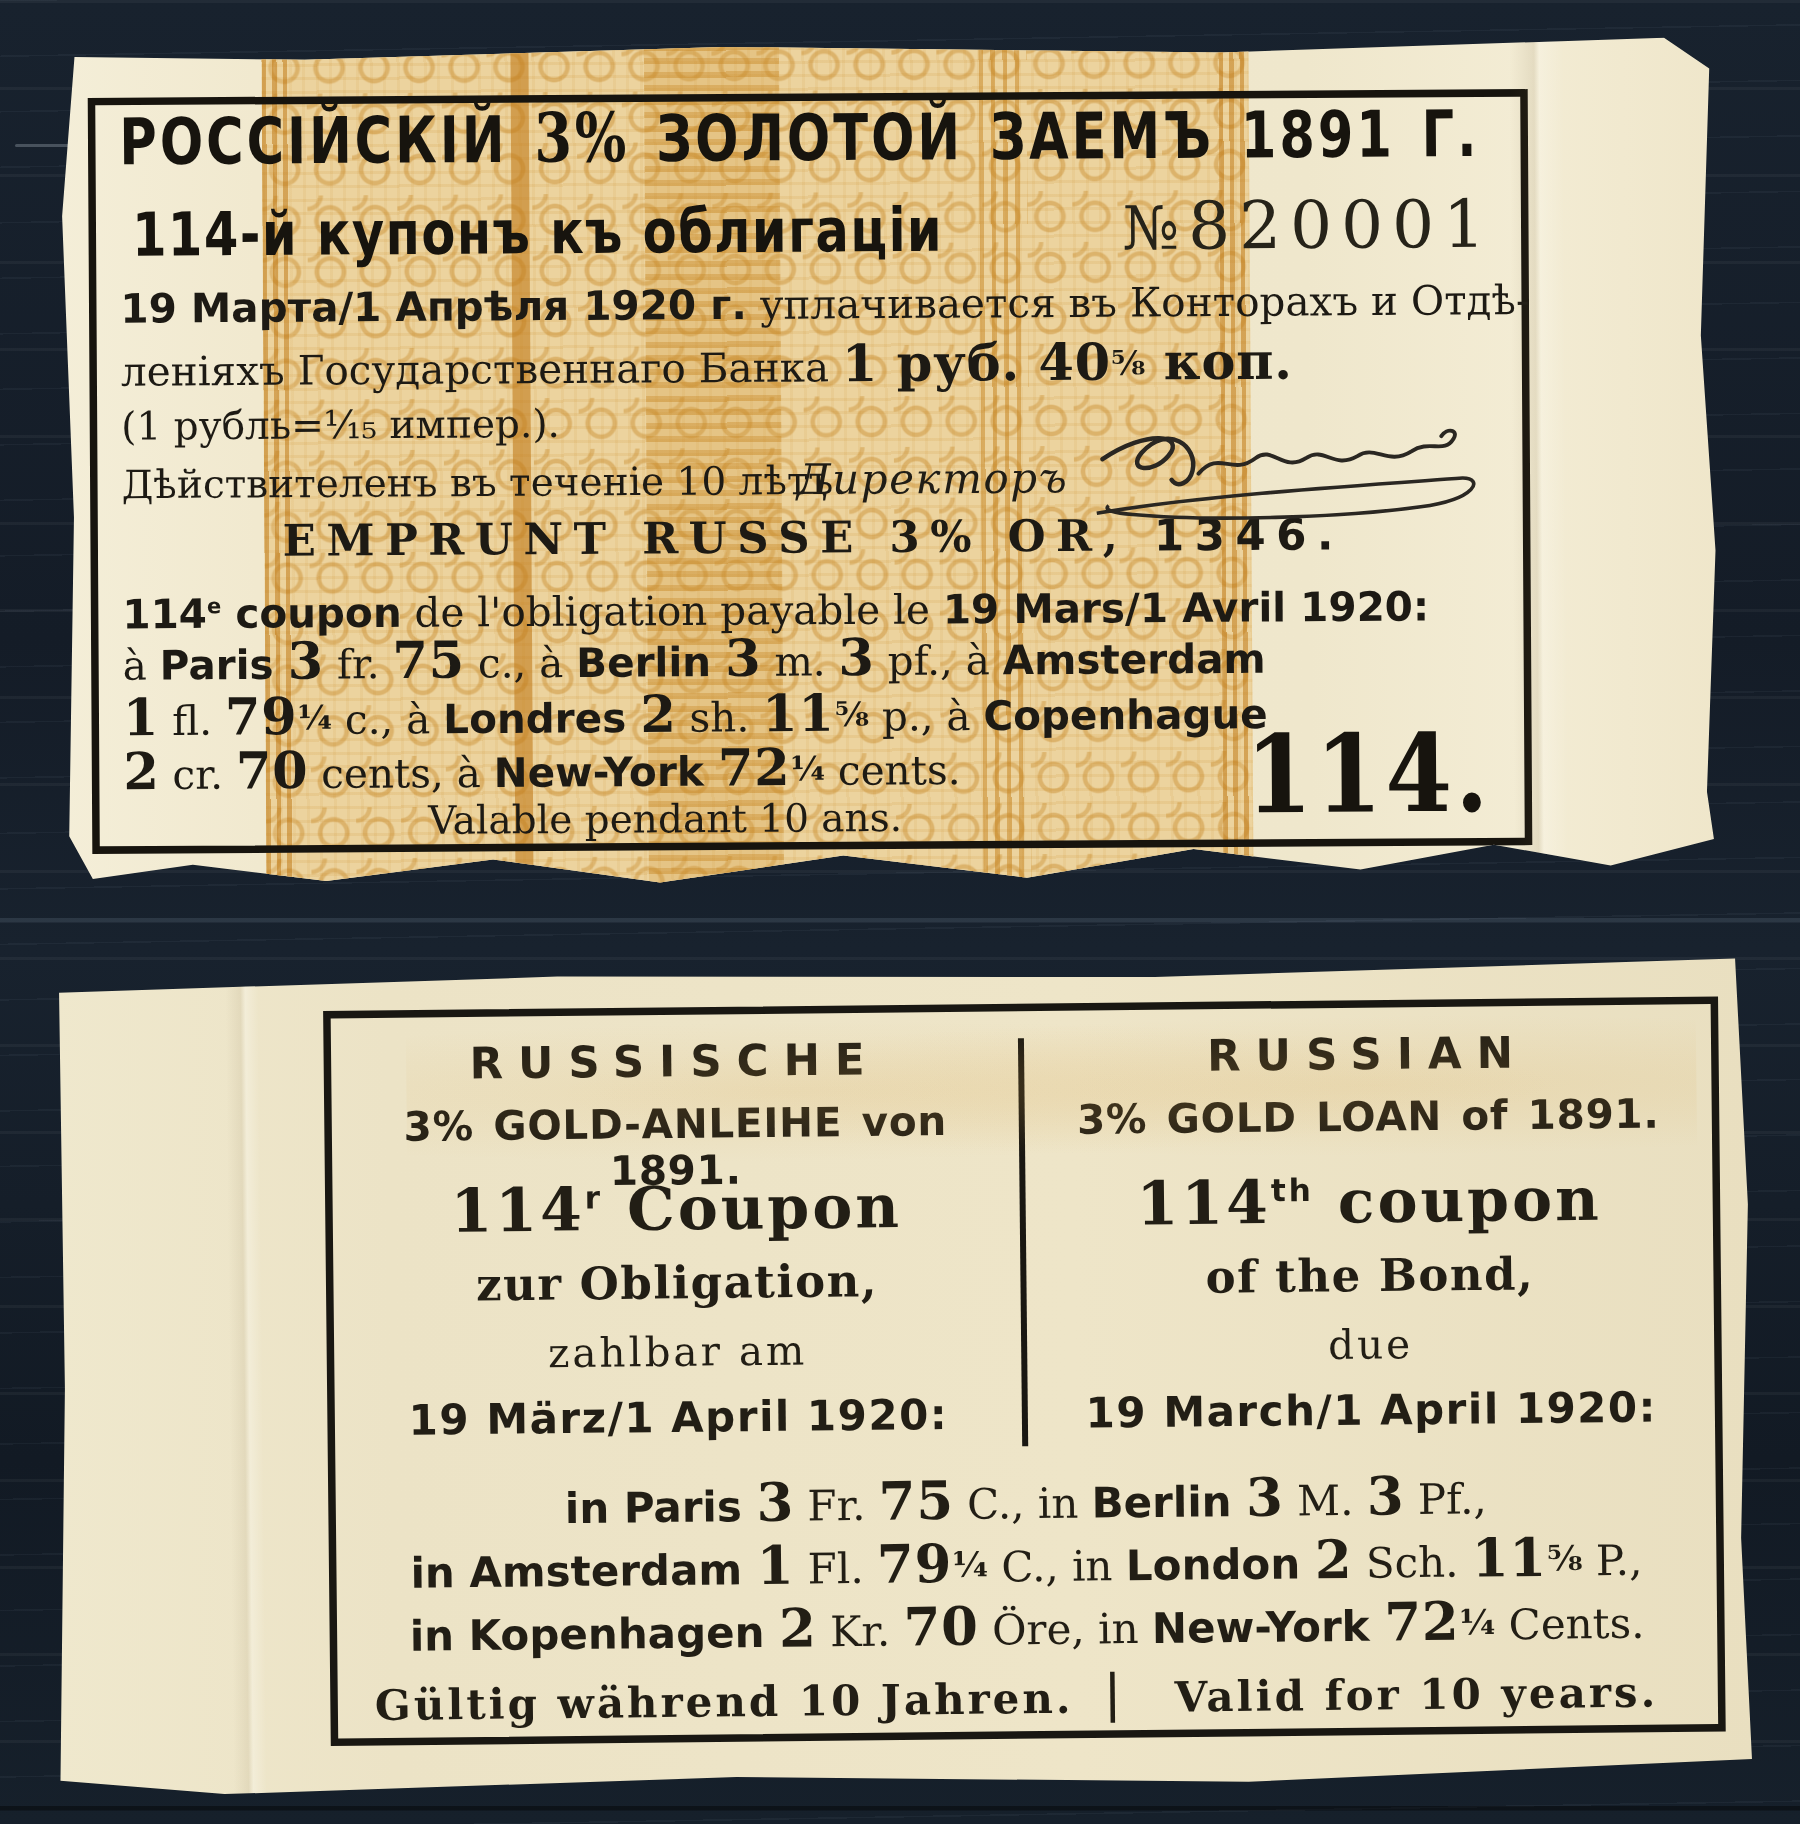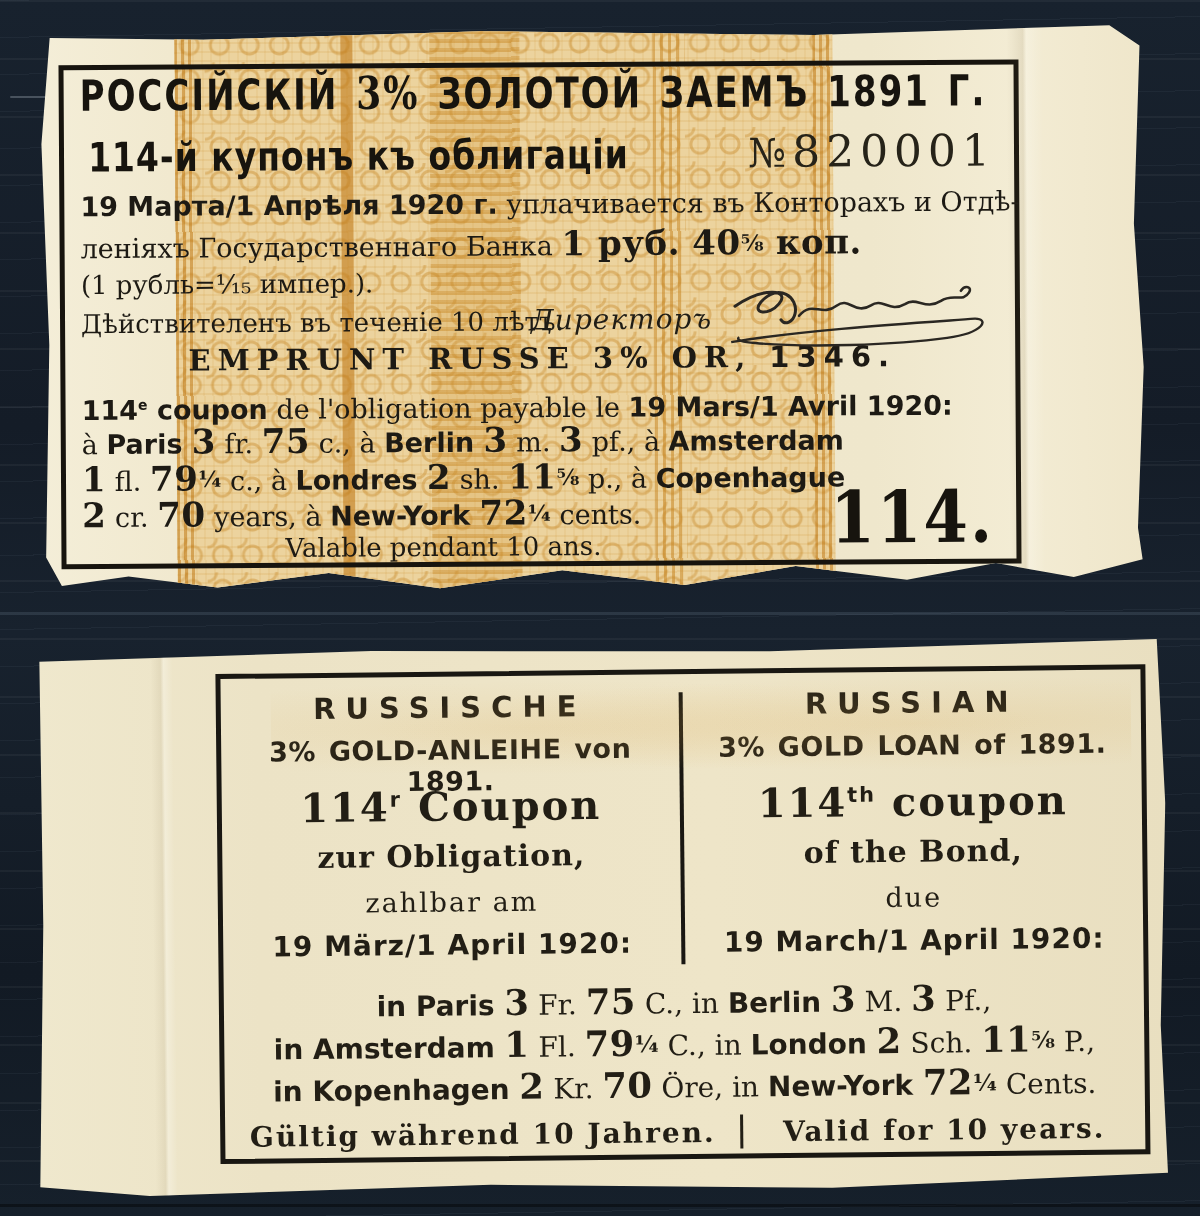--- a/index.html
+++ b/index.html
@@ -145,21 +145,21 @@
           <path d="M40 26 C70 6, 96 10, 84 24 C74 36, 56 34, 66 22 C84 2, 104 18, 100 34 C98 42, 90 46, 86 40" stroke="#2a2722" stroke-width="3" fill="none" stroke-linecap="round"></path>
           <path d="M104 36 C118 20, 126 38, 142 26 C154 17, 160 36, 176 26 C188 18, 194 34, 210 25 C222 17, 230 32, 246 22 C258 14, 268 24, 274 14 C278 8, 270 6, 266 12" stroke="#2a2722" stroke-width="2.6" fill="none" stroke-linecap="round"></path>
           <path d="M36 62 C110 50, 220 44, 280 40 C294 40, 290 54, 252 59 C200 66, 110 68, 60 63 C48 62, 40 60, 44 57" stroke="#2a2722" stroke-width="2.4" fill="none"></path>
         </svg>
       </div>
 
       <div class="l line-emprunt"><span class="sg sg-sp">EMPRUNT RUSSE 3% OR,</span><span class="sg sg-b"> 1346.</span></div>
       <div class="l line-fr line-fr1"><span class="sg sg-b">114</span><span class="sg sg-sup">e</span><span class="sg sg-b"> coupon</span><span class="sg sg-n"> de l'obligation payable le </span><span class="sg sg-b">19 Mars/1 Avril 1920:</span></div>
       <div class="l line-fr line-fr2"><span class="sg sg-n">à </span><span class="sg sg-b">Paris </span><span class="sg sg-N">3</span><span class="sg sg-n"> fr. </span><span class="sg sg-N">75</span><span class="sg sg-n"> c., à </span><span class="sg sg-b">Berlin </span><span class="sg sg-N">3</span><span class="sg sg-n"> m. </span><span class="sg sg-N">3</span><span class="sg sg-n"> pf., à </span><span class="sg sg-b">Amsterdam</span></div>
       <div class="l line-fr line-fr3"><span class="sg sg-N">1</span><span class="sg sg-n"> fl. </span><span class="sg sg-N">79</span><span class="sg sg-fr">¼</span><span class="sg sg-n"> c., à </span><span class="sg sg-b">Londres </span><span class="sg sg-N">2</span><span class="sg sg-n"> sh. </span><span class="sg sg-N">11</span><span class="sg sg-fr">⅝</span><span class="sg sg-n"> p., à </span><span class="sg sg-b">Copenhague</span></div>
-      <div class="l line-fr line-fr4"><span class="sg sg-N">2</span><span class="sg sg-n"> cr. </span><span class="sg sg-N">70</span><span class="sg sg-n"> years, à </span><span class="sg sg-b">New-York </span><span class="sg sg-N">72</span><span class="sg sg-fr">¼</span><span class="sg sg-n"> cents.</span></div>
+      <div class="l line-fr line-fr4"><span class="sg sg-N">2</span><span class="sg sg-n"> cr. </span><span class="sg sg-N">70</span><span class="sg sg-n"> cents, à </span><span class="sg sg-b">New-York </span><span class="sg sg-N">72</span><span class="sg sg-fr">¼</span><span class="sg sg-n"> cents.</span></div>
       <div class="l line-valable">Valable pendant 10 ans.</div>
       <div class="big-114">114.</div>
     </div>
   </div>
 
   <div class="paper-bottom">
     <div class="frame-bottom">
       <div class="columns">
 
         <div class="col">

